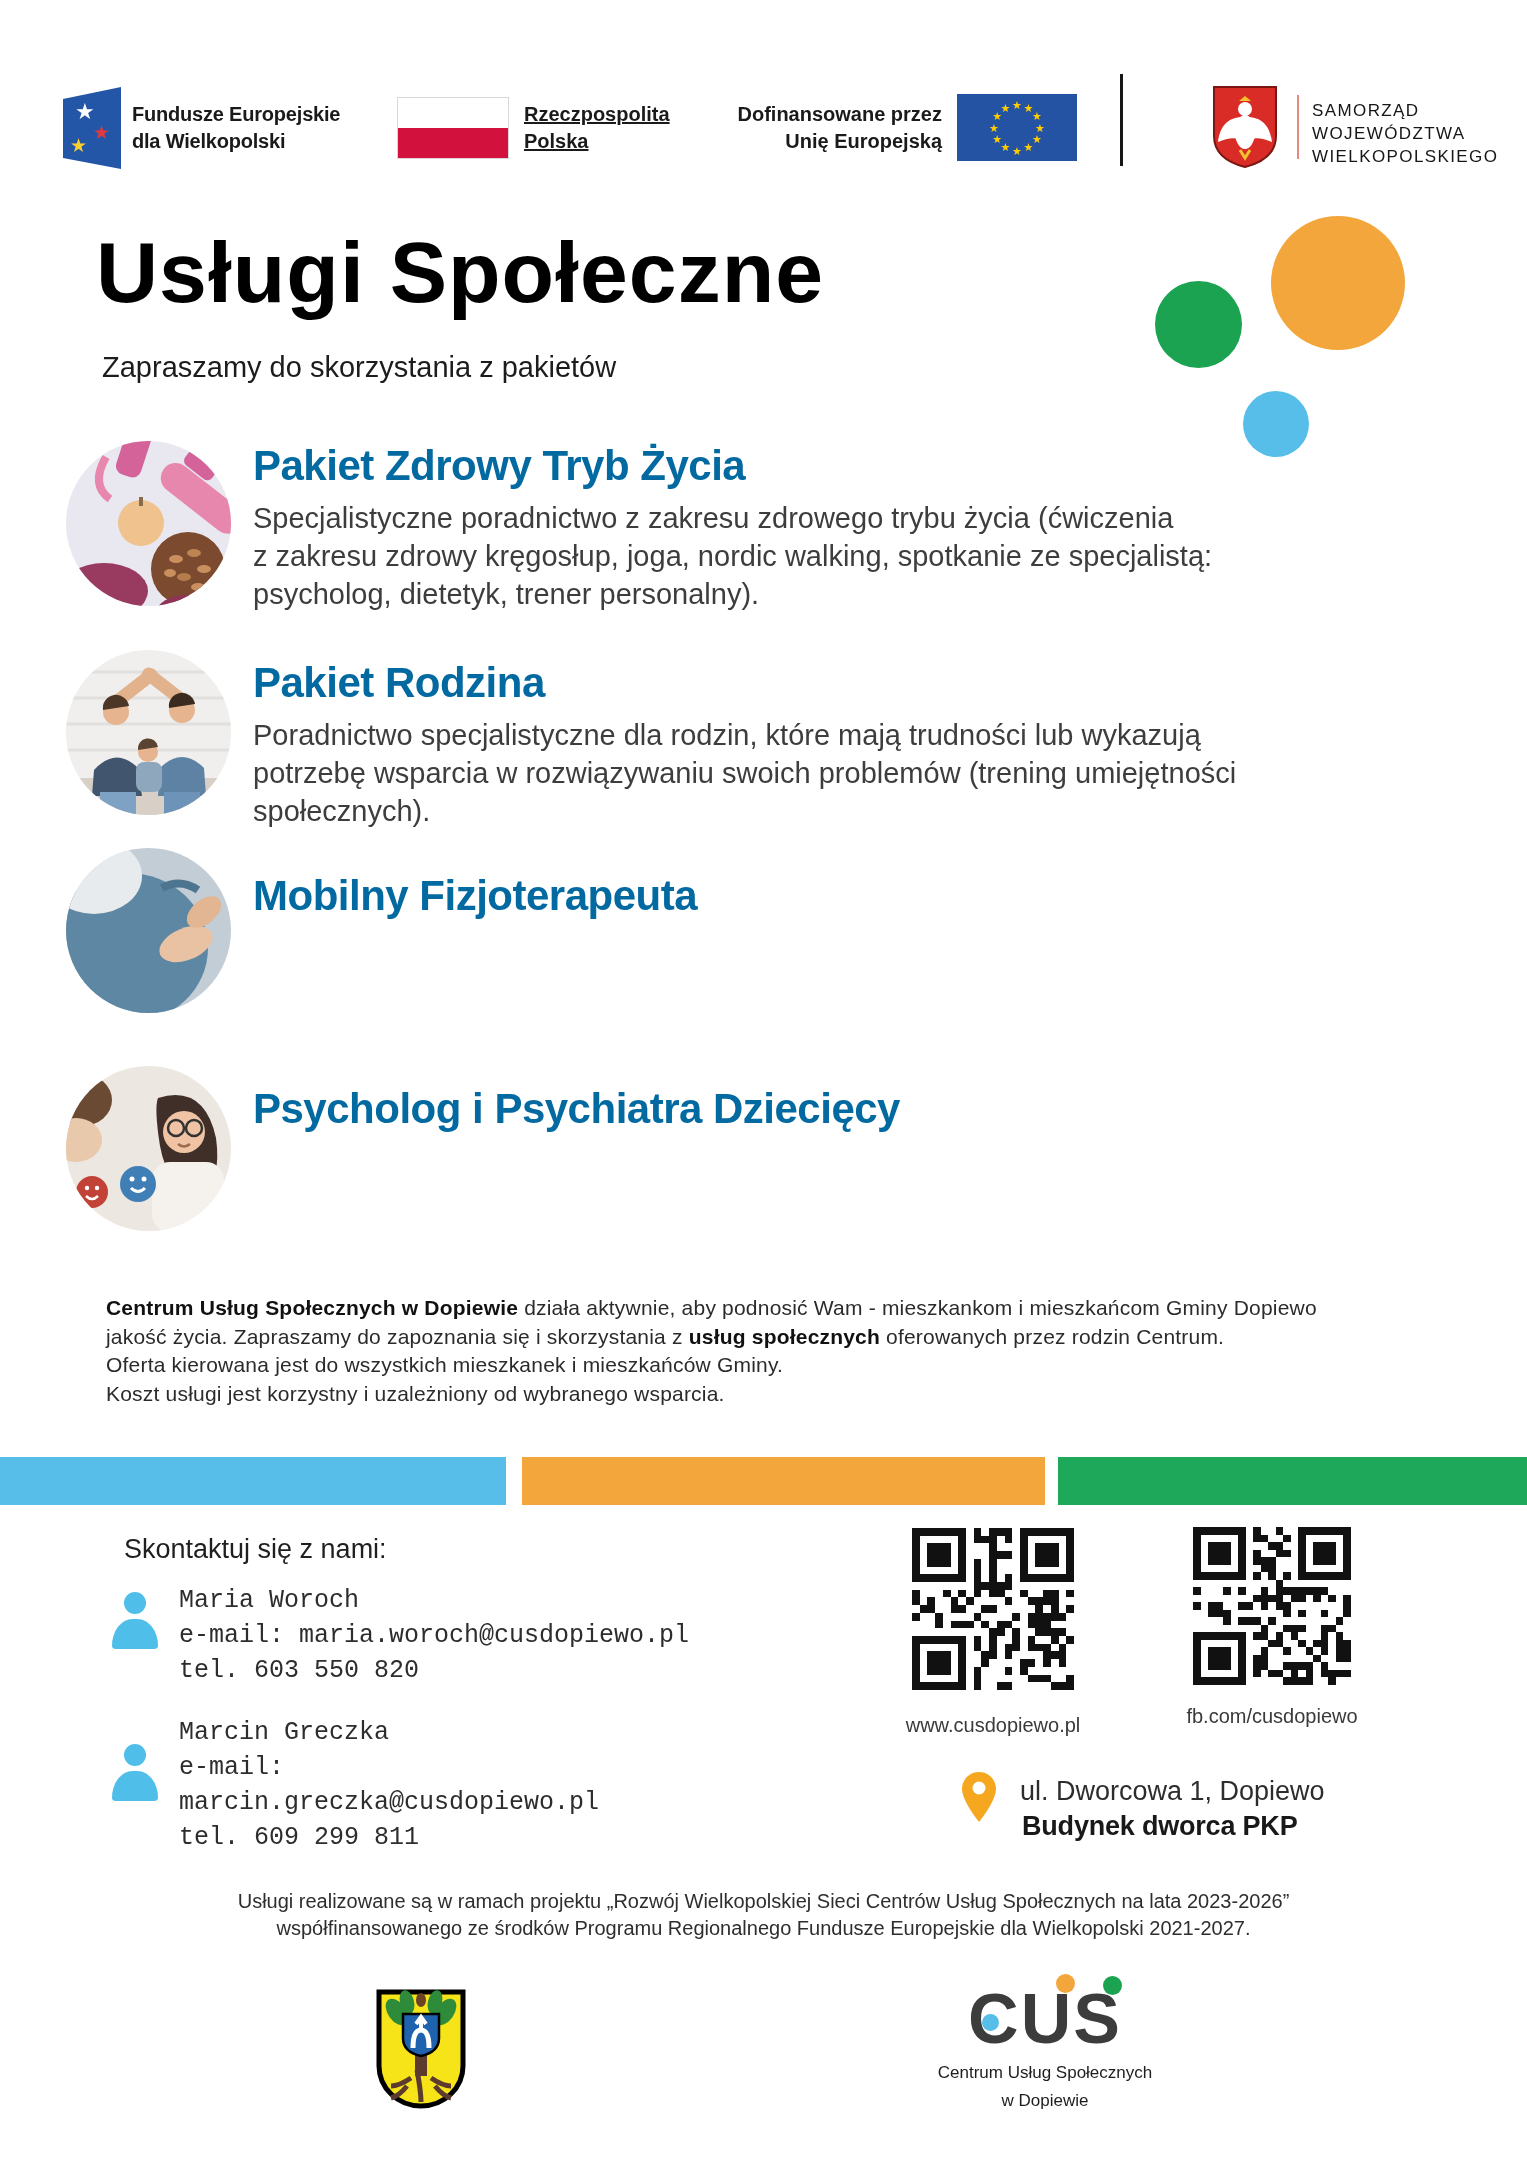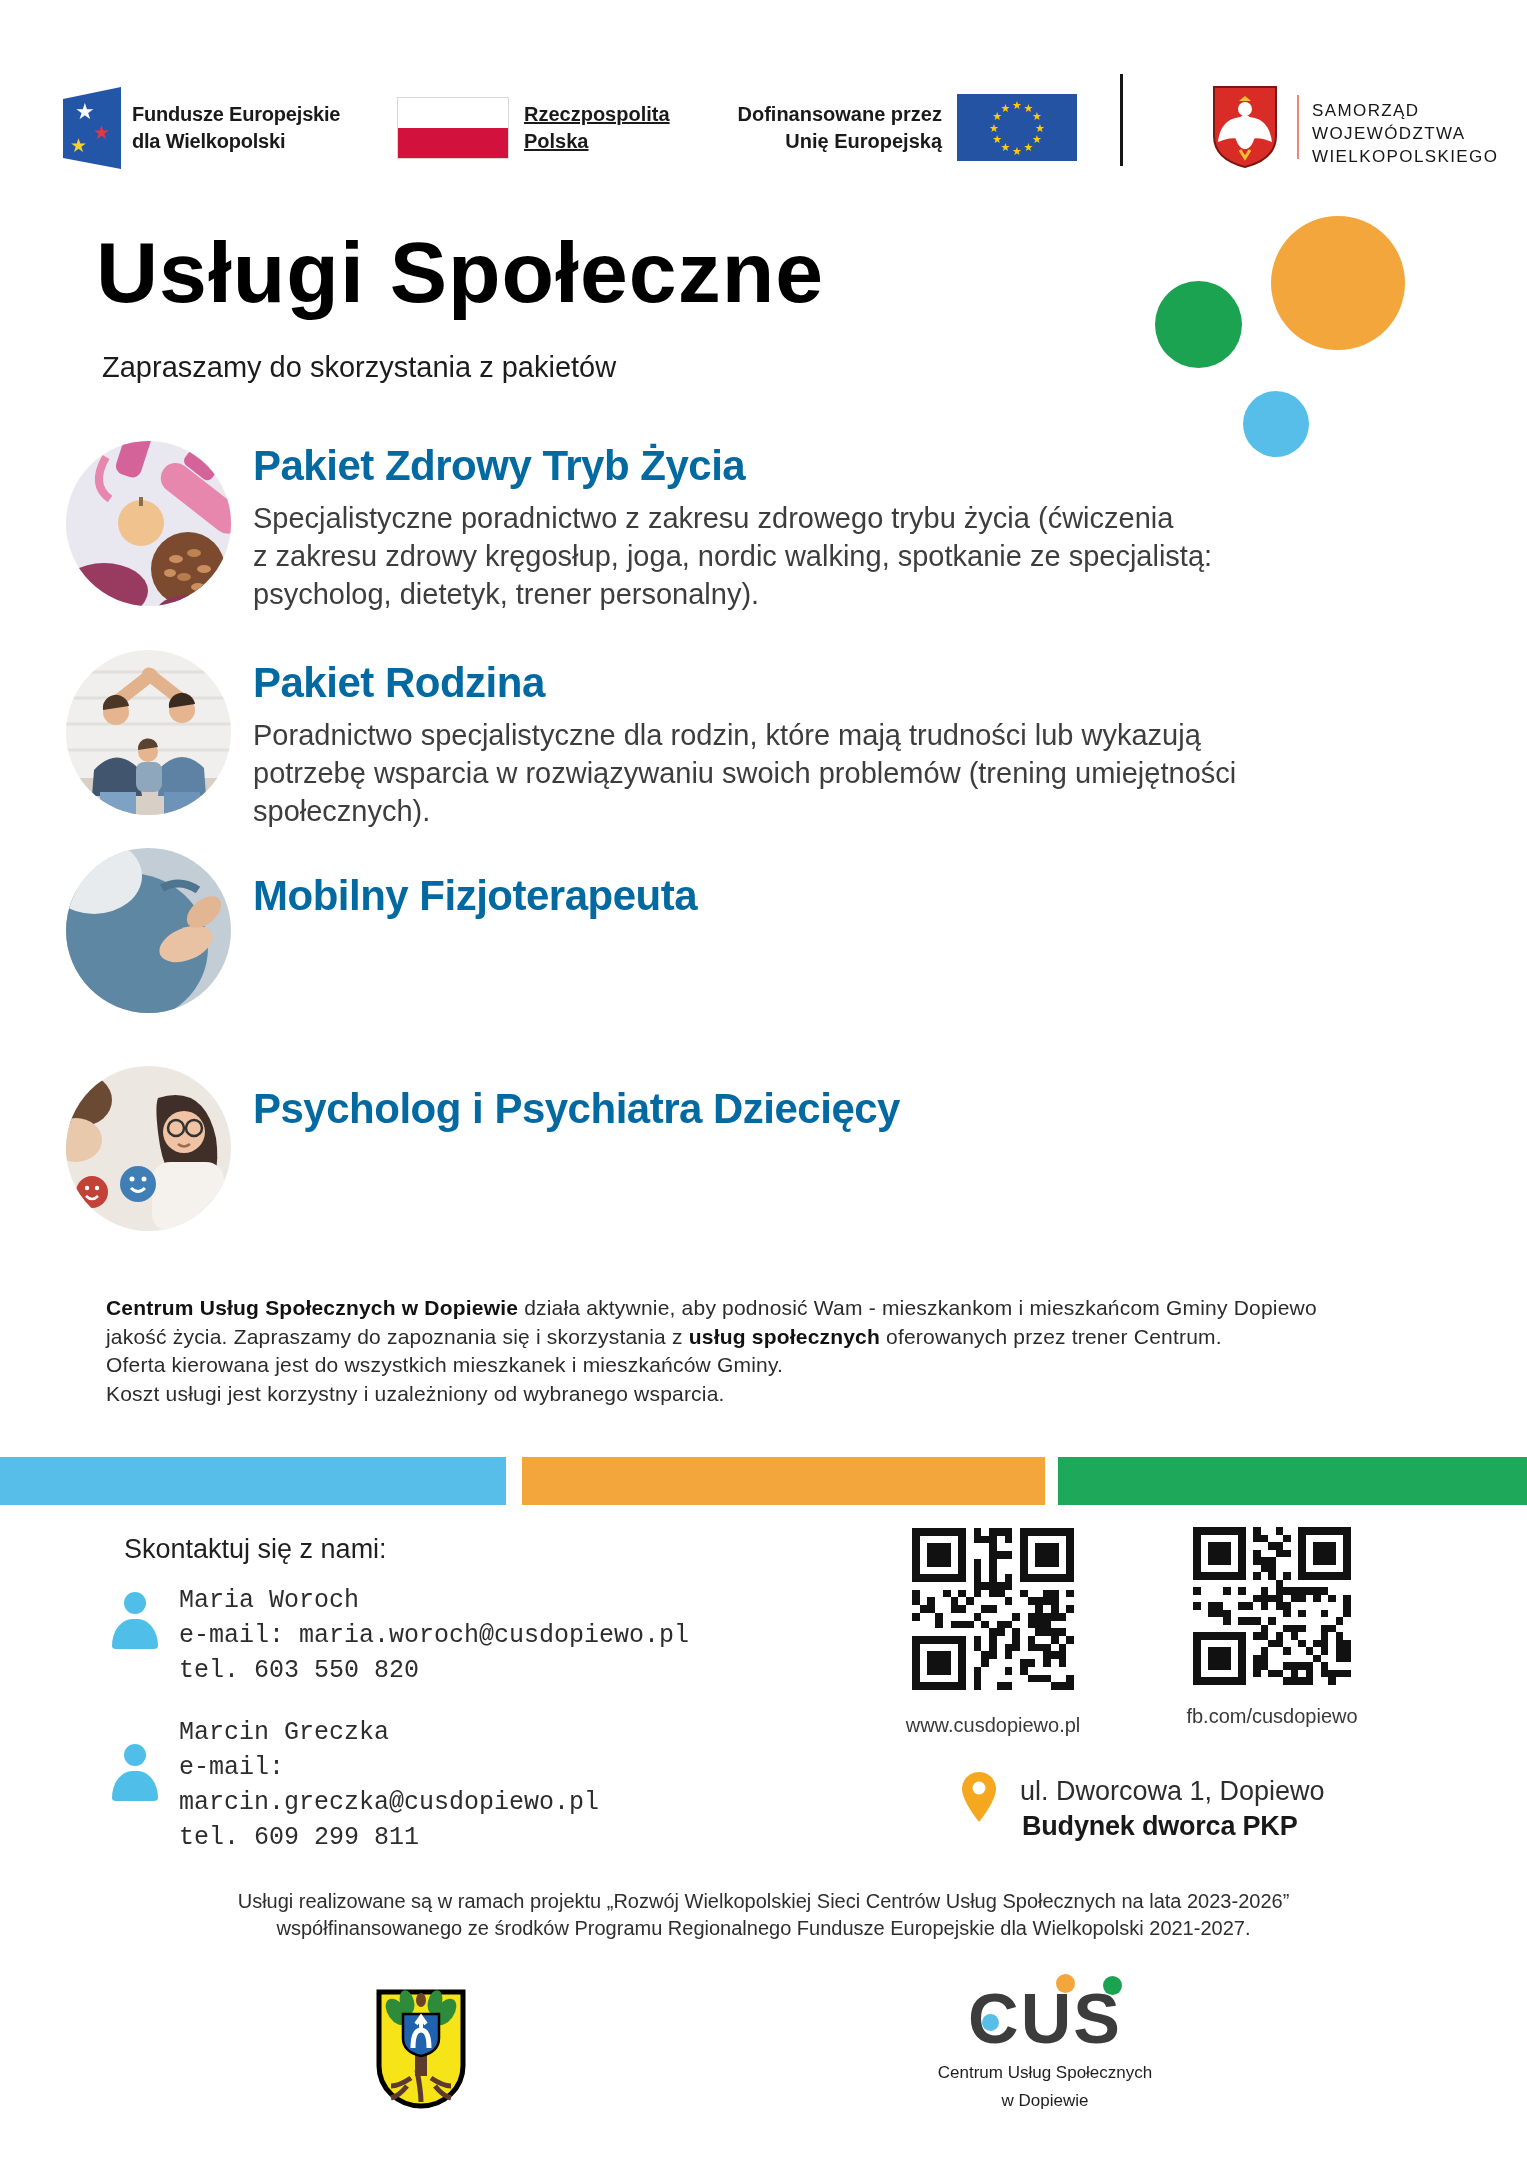--- a/index.html
+++ b/index.html
@@ -229,21 +229,21 @@
       <circle cx="26" cy="126" r="16" fill="#C24238"></circle>
       <circle cx="21" cy="122" r="2.2" fill="#fff"></circle>
         <circle cx="31" cy="122" r="2.2" fill="#fff"></circle>
       <path d="M20,130 q6,6 12,0" stroke="#fff" stroke-width="2.5" fill="none"></path>
     </svg>
   </div>
   <div class="abs svc-title" style="top:1085px">Psycholog i Psychiatra Dziecięcy</div>
 
   <div class="abs about">
     <b>Centrum Usług Społecznych w Dopiewie</b><span> działa aktywnie, aby podnosić Wam - mieszkankom i mieszkańcom Gminy Dopiewo</span><br>
-    <span>jakość życia. Zapraszamy do zapoznania się i skorzystania z </span><b>usług społecznych</b><span> oferowanych przez trener Centrum.</span><br>
+    <span>jakość życia. Zapraszamy do zapoznania się i skorzystania z </span><b>usług społecznych</b><span> oferowanych przez rodzin Centrum.</span><br>
     <span>Oferta kierowana jest do wszystkich mieszkanek i mieszkańców Gminy.</span><br>
     <span>Koszt usługi jest korzystny i uzależniony od wybranego wsparcia.</span>
   </div>
 
   <div class="abs bar bar-blue"></div>
   <div class="abs bar bar-orange"></div>
   <div class="abs bar bar-green"></div>
 
   <div class="abs contact-heading">Skontaktuj się z nami:</div>
 

